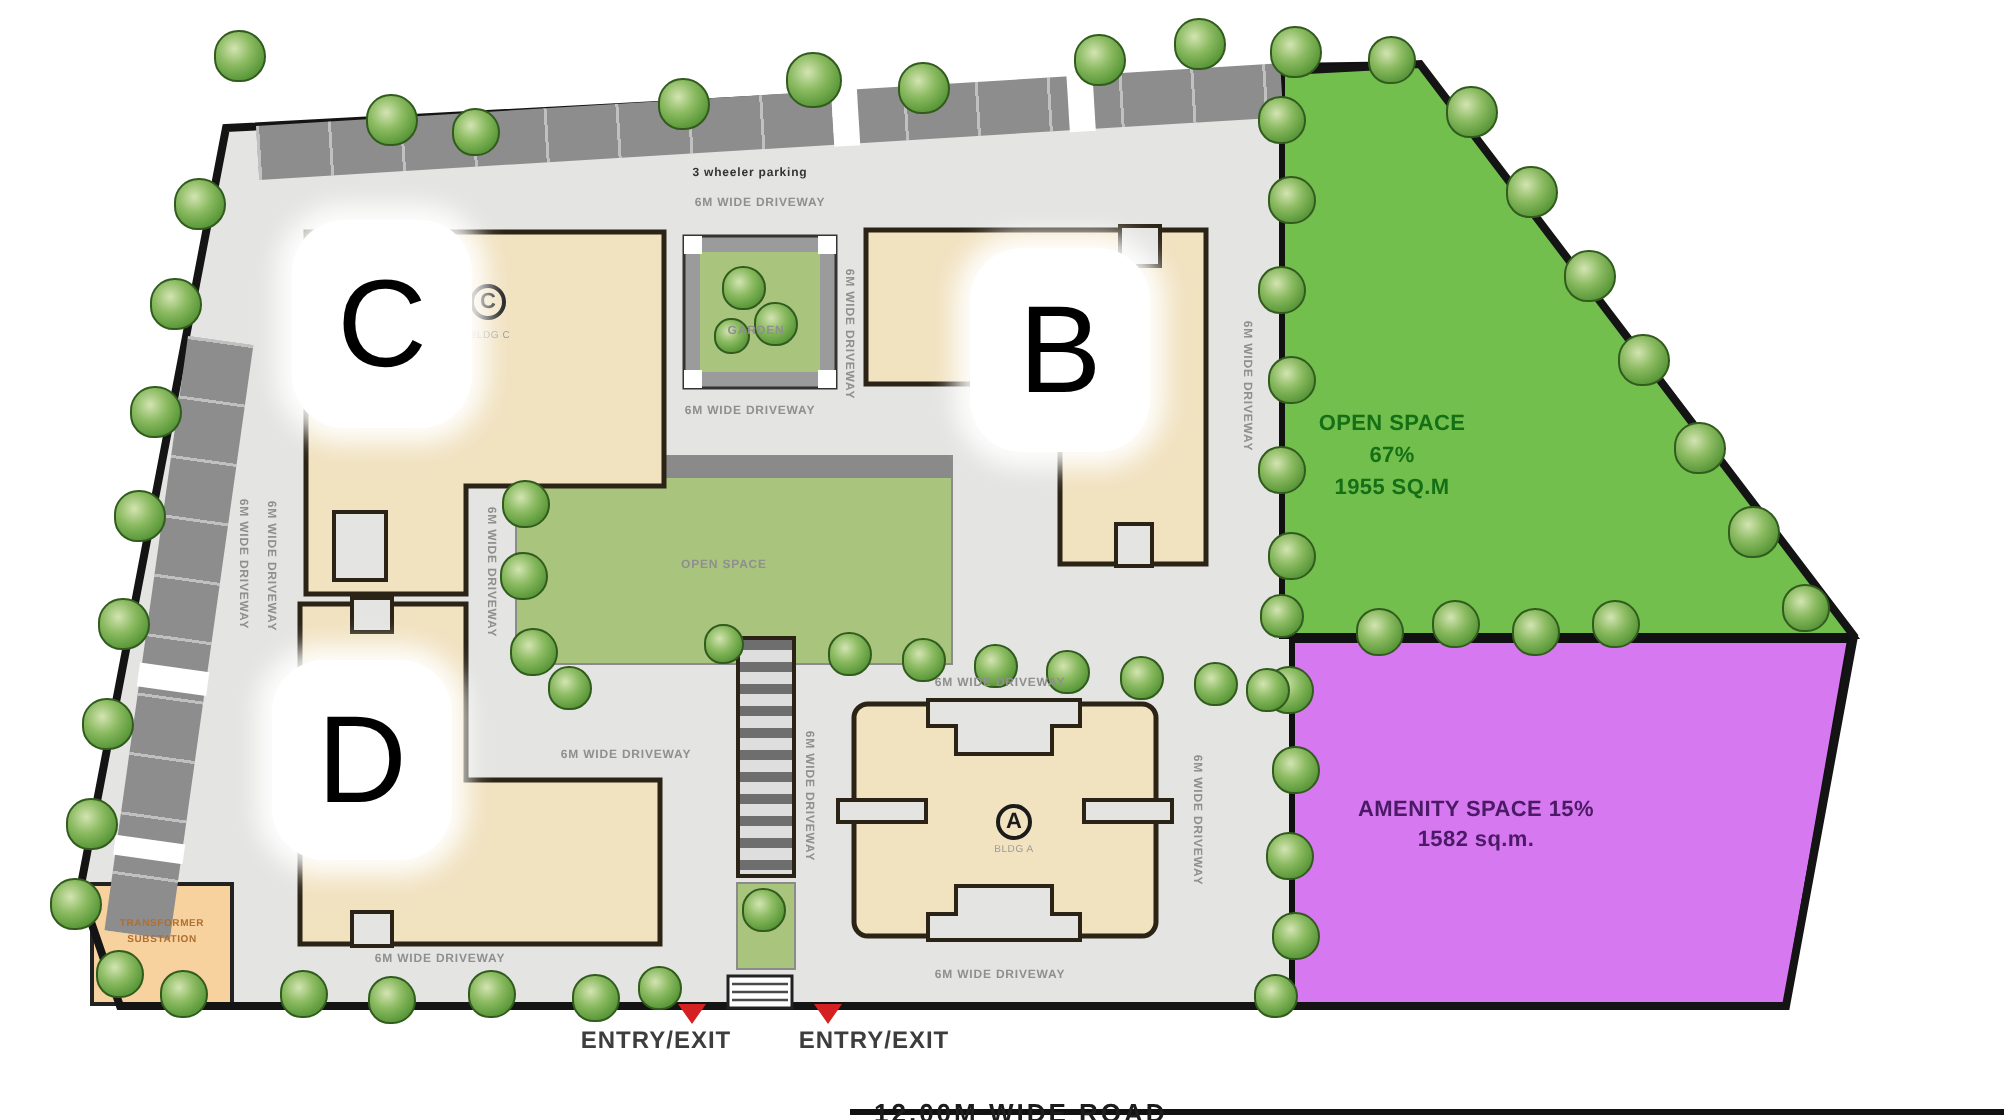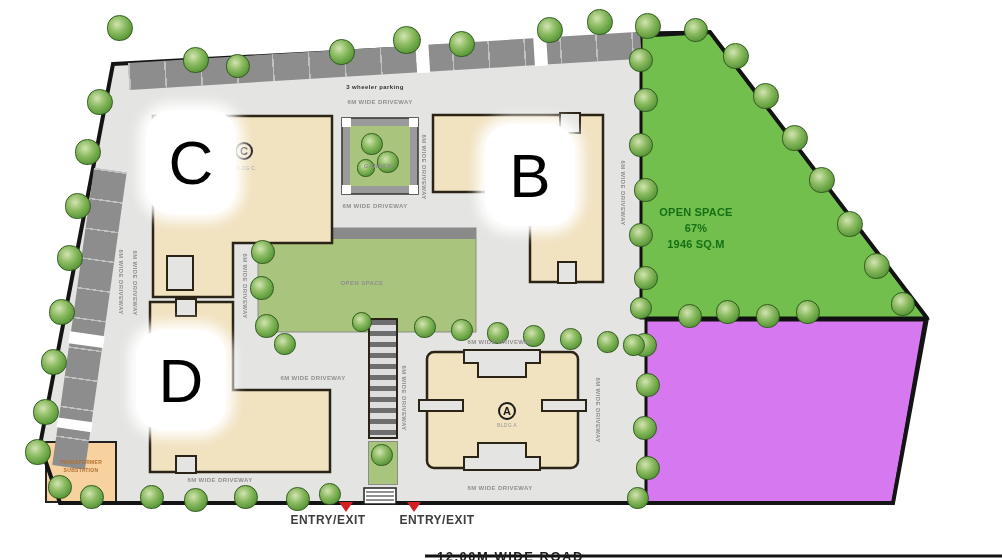--- a/index.html
+++ b/index.html
@@ -124,23 +124,27 @@
   </div>
 
   <span class="circle-letter" style="left:507px;top:411px">A</span>
   <span class="sub-tiny" style="left:507px;top:425px">BLDG A</span>
   <span class="circle-letter" style="left:244px;top:151px">C</span>
   <span class="sub-tiny" style="left:245px;top:168px">BLDG C</span>
 
   <div class="os-label" style="left:696px;top:205px">
     <div>OPEN SPACE</div>
     <div>67%</div>
-    <div>1946 SQ.M</div>
-  </div>
-
+    <div>1955 SQ.M</div>
+  </div>
+
+  <div class="am-label" style="left:738px;top:398px">
+    <div>AMENITY SPACE 15%</div>
+    <div>1582 sq.m.</div>
+  </div>
 
   <span class="transformer-label" style="left:81px;top:462px">TRANSFORMER</span>
   <span class="transformer-label" style="left:81px;top:470px">SUBSTATION</span>
 
   <span class="tiny dark" style="left:375px;top:87px">3 wheeler parking</span>
 
   <span class="entry-arrow" style="left:346px;top:502px"></span>
   <span class="entry-arrow" style="left:414px;top:502px"></span>
   <span class="entry-label" style="left:328px;top:513px">ENTRY/EXIT</span>
   <span class="entry-label" style="left:437px;top:513px">ENTRY/EXIT</span>

